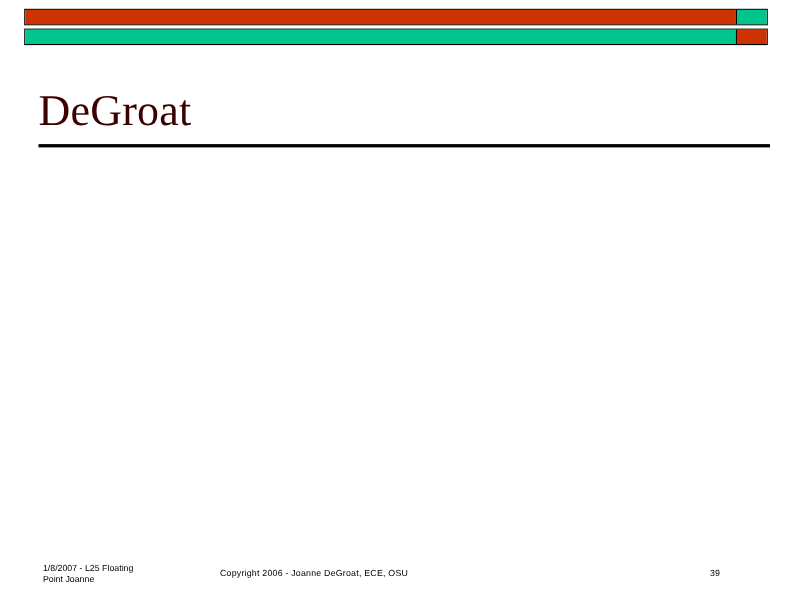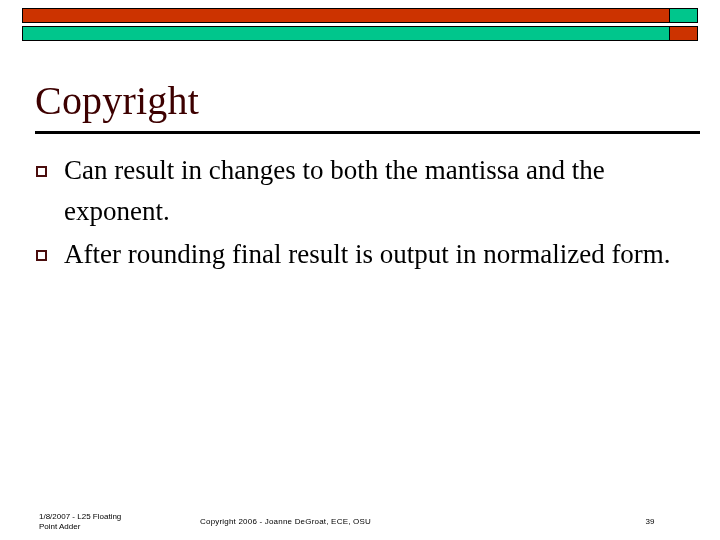--- a/index.html
+++ b/index.html
@@ -155,39 +155,26 @@
     <div class="banner-row top">
       <div class="band-long" style="background: rgb(204, 51, 0);"></div>
       <div class="band-cap" style="background: rgb(0, 198, 140);"></div>
     </div>
     <div class="banner-row bottom">
       <div class="band-long" style="background: rgb(0, 198, 140);"></div>
       <div class="band-cap" style="background: rgb(204, 51, 0);"></div>
     </div>
   </div>
 
-  <div class="title" style="color: rgb(61, 0, 0);">Copyright</div>
+  <div class="title" style="color: rgb(61, 0, 0);">DeGroat</div>
   <div class="title-rule" style="background: rgb(0, 0, 0);"></div>
 
-  <div class="body">
-
-    <div class="bullet-item">
-      <div class="bullet-marker"><span class="sq" style="border-color: rgb(74, 13, 13);"></span></div>
-      <div class="bullet-text" style="color: rgb(0, 0, 0);">Can result in changes to both the mantissa and the exponent.</div>
-    </div>
-
-    <div class="bullet-item">
-      <div class="bullet-marker"><span class="sq" style="border-color: rgb(74, 13, 13);"></span></div>
-      <div class="bullet-text" style="color: rgb(0, 0, 0);">After rounding final result is output in normalized form.</div>
-    </div>
-
-  </div>
 
   <div class="footer">
     <div class="footer-left">
       <div>1/8/2007 - L25 Floating</div>
-      <div>Point Adder</div>
+      <div>Point Joanne</div>
     </div>
     <div class="footer-center">Copyright 2006 - Joanne DeGroat, ECE, OSU</div>
     <div class="footer-right">39</div>
   </div>
 
 </div>
 
 </body></html>

